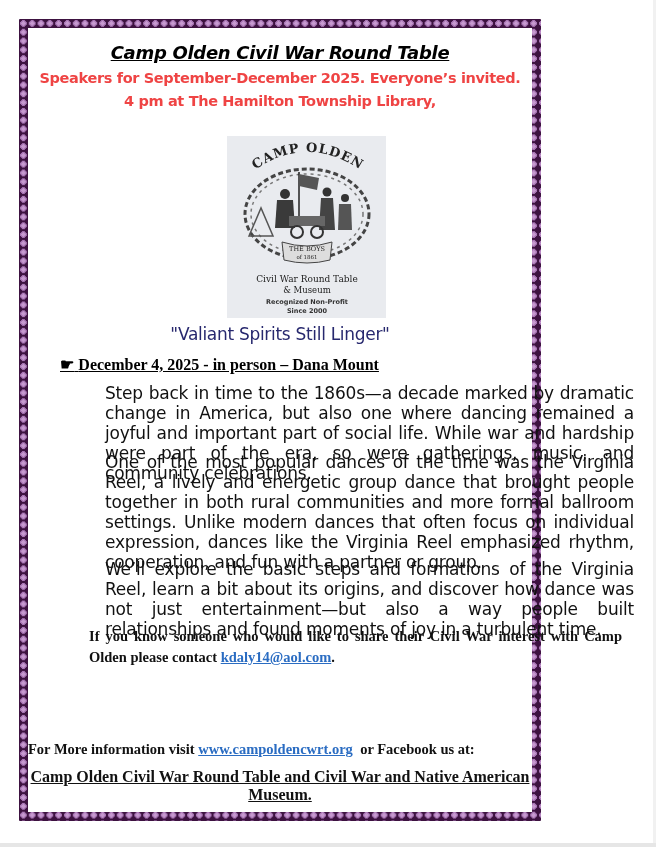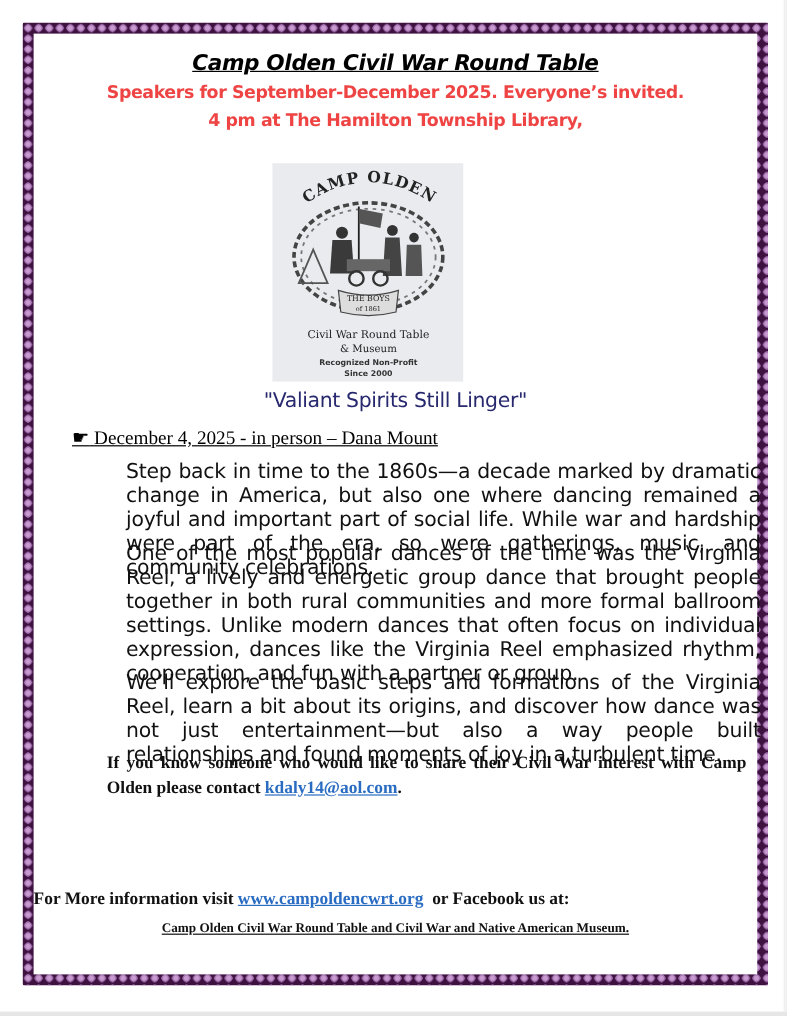--- a/index.html
+++ b/index.html
@@ -6,21 +6,21 @@
   body {
     width: 656px; height: 847px; background: #ffffff; position: relative; overflow: hidden;
     font-family: "Liberation Sans", sans-serif;
   }
   .page-edge {
     position: absolute; left: 0; top: 0; width: 656px; height: 843px;
     background: #ffffff; border-bottom: 4px solid #e6e6e6;
   }
   .right-shadow { position:absolute; right:0; top:0; width:3px; height:843px; background:#f1f1f1; }
   .frame {
-    position: absolute; left: 19px; top: 19px; width: 621px; height: 802px;
+    position: absolute; left: 19px; top: 19px; width: 522px; height: 802px;
     box-sizing: border-box; background: #3d1240;
     border-radius: 1px;
   }
   .frame::before {
     content: ""; position: absolute; inset: 0;
     background-image: radial-gradient(circle at 50% 50%, #c79ad0 0 2px, #a774b3 2.2px 3.2px, transparent 3.4px);
     background-size: 8.8px 8.8px;
     background-position: 0 0;
   }
   .inner {
@@ -40,42 +40,42 @@
   .logo {
     position: absolute; left: 199px; top: 108px; width: 159px; height: 182px;
     background: #e9ebef;
   }
   .quote {
     position: absolute; top: 296px; left: 0; right: 0; text-align: center;
     font-family: "DejaVu Sans", sans-serif; font-size: 17px; color: #27286e; letter-spacing: -0.3px;
   }
   .date-line {
     position: absolute; top: 327px; left: 32px;
-    font-family: "Liberation Serif", serif; font-weight: normal; font-size: 16px; color: #000;
+    font-family: "Liberation Serif", serif; font-weight: bold; font-size: 16px; color: #000;
     text-decoration: underline;
   }
   .para {
     position: absolute; left: 37px; width: 529px;
     font-family: "DejaVu Sans", sans-serif; font-size: 17px; line-height: 20px; color: #111;
     text-align: justify; letter-spacing: -0.2px; margin-left: 40px;
   }
   .serif-para {
     position: absolute; left: 37px; width: 533px;
     font-family: "Liberation Serif", serif; font-weight: bold; font-size: 14.5px; line-height: 21px; color: #111;
     text-align: justify;
     margin-left: 24px;
   }
   .link { color: #2a6cc2; text-decoration: underline; }
   .more {
     position: absolute; top: 713px; left: 0; right: 0; text-align: left;
     font-family: "Liberation Serif", serif; font-weight: bold; font-size: 14.5px; color: #111;
   }
   .fb {
     position: absolute; top: 740px; left: 0; right: 0; text-align: center;
-    font-family: "Liberation Serif", serif; font-weight: bold; font-size: 11px; color: #111;
+    font-family: "Liberation Serif", serif; font-weight: bold; font-size: 16px; color: #111;
     text-decoration: underline;
   }
 </style>
 </head>
 <body>
 
 <div class="page-edge"></div>
 <div class="right-shadow"></div>
 
 <div class="frame">

